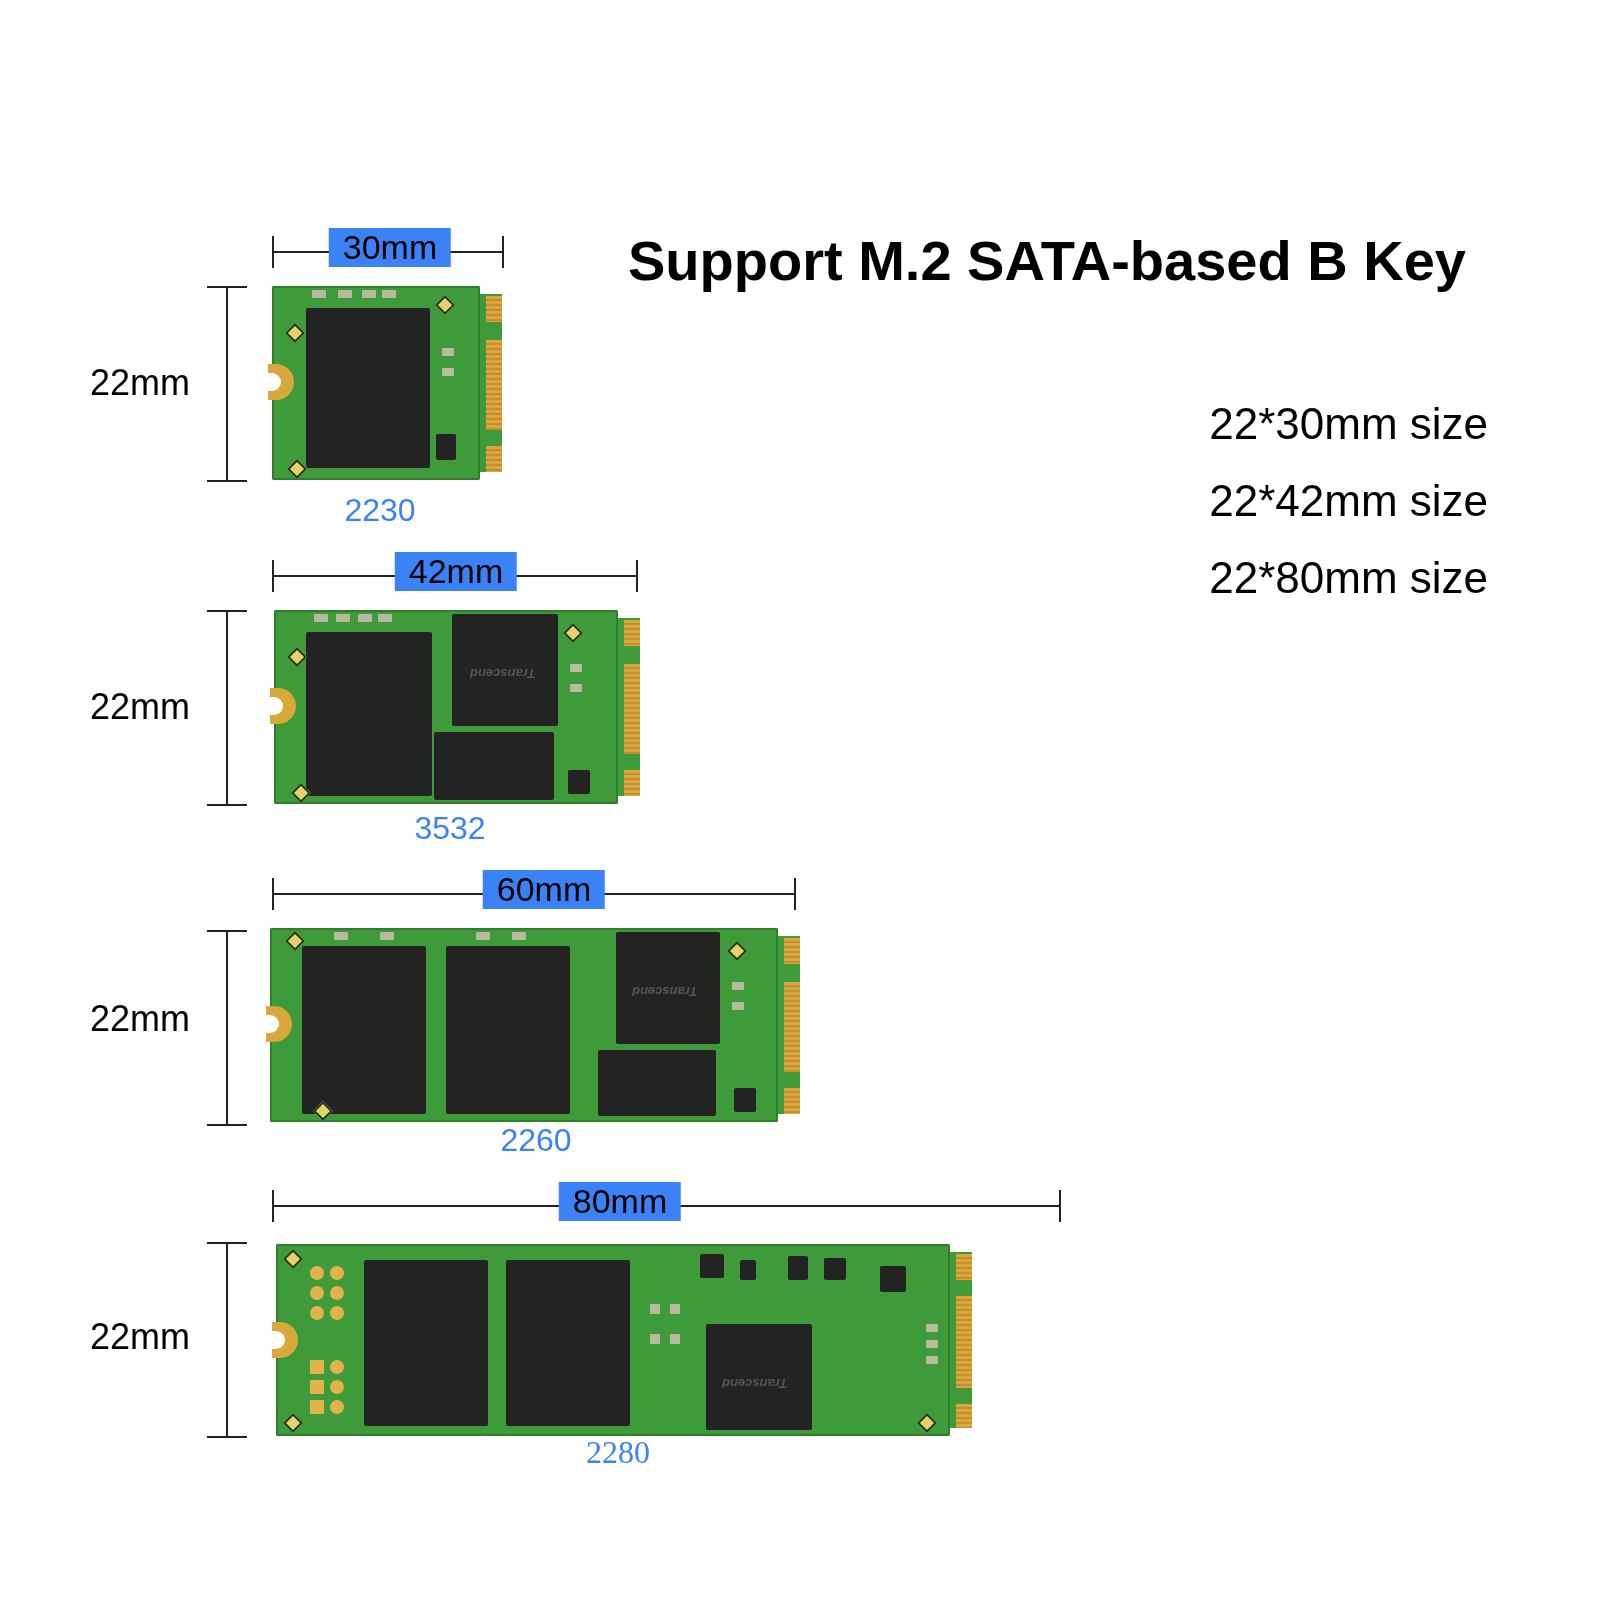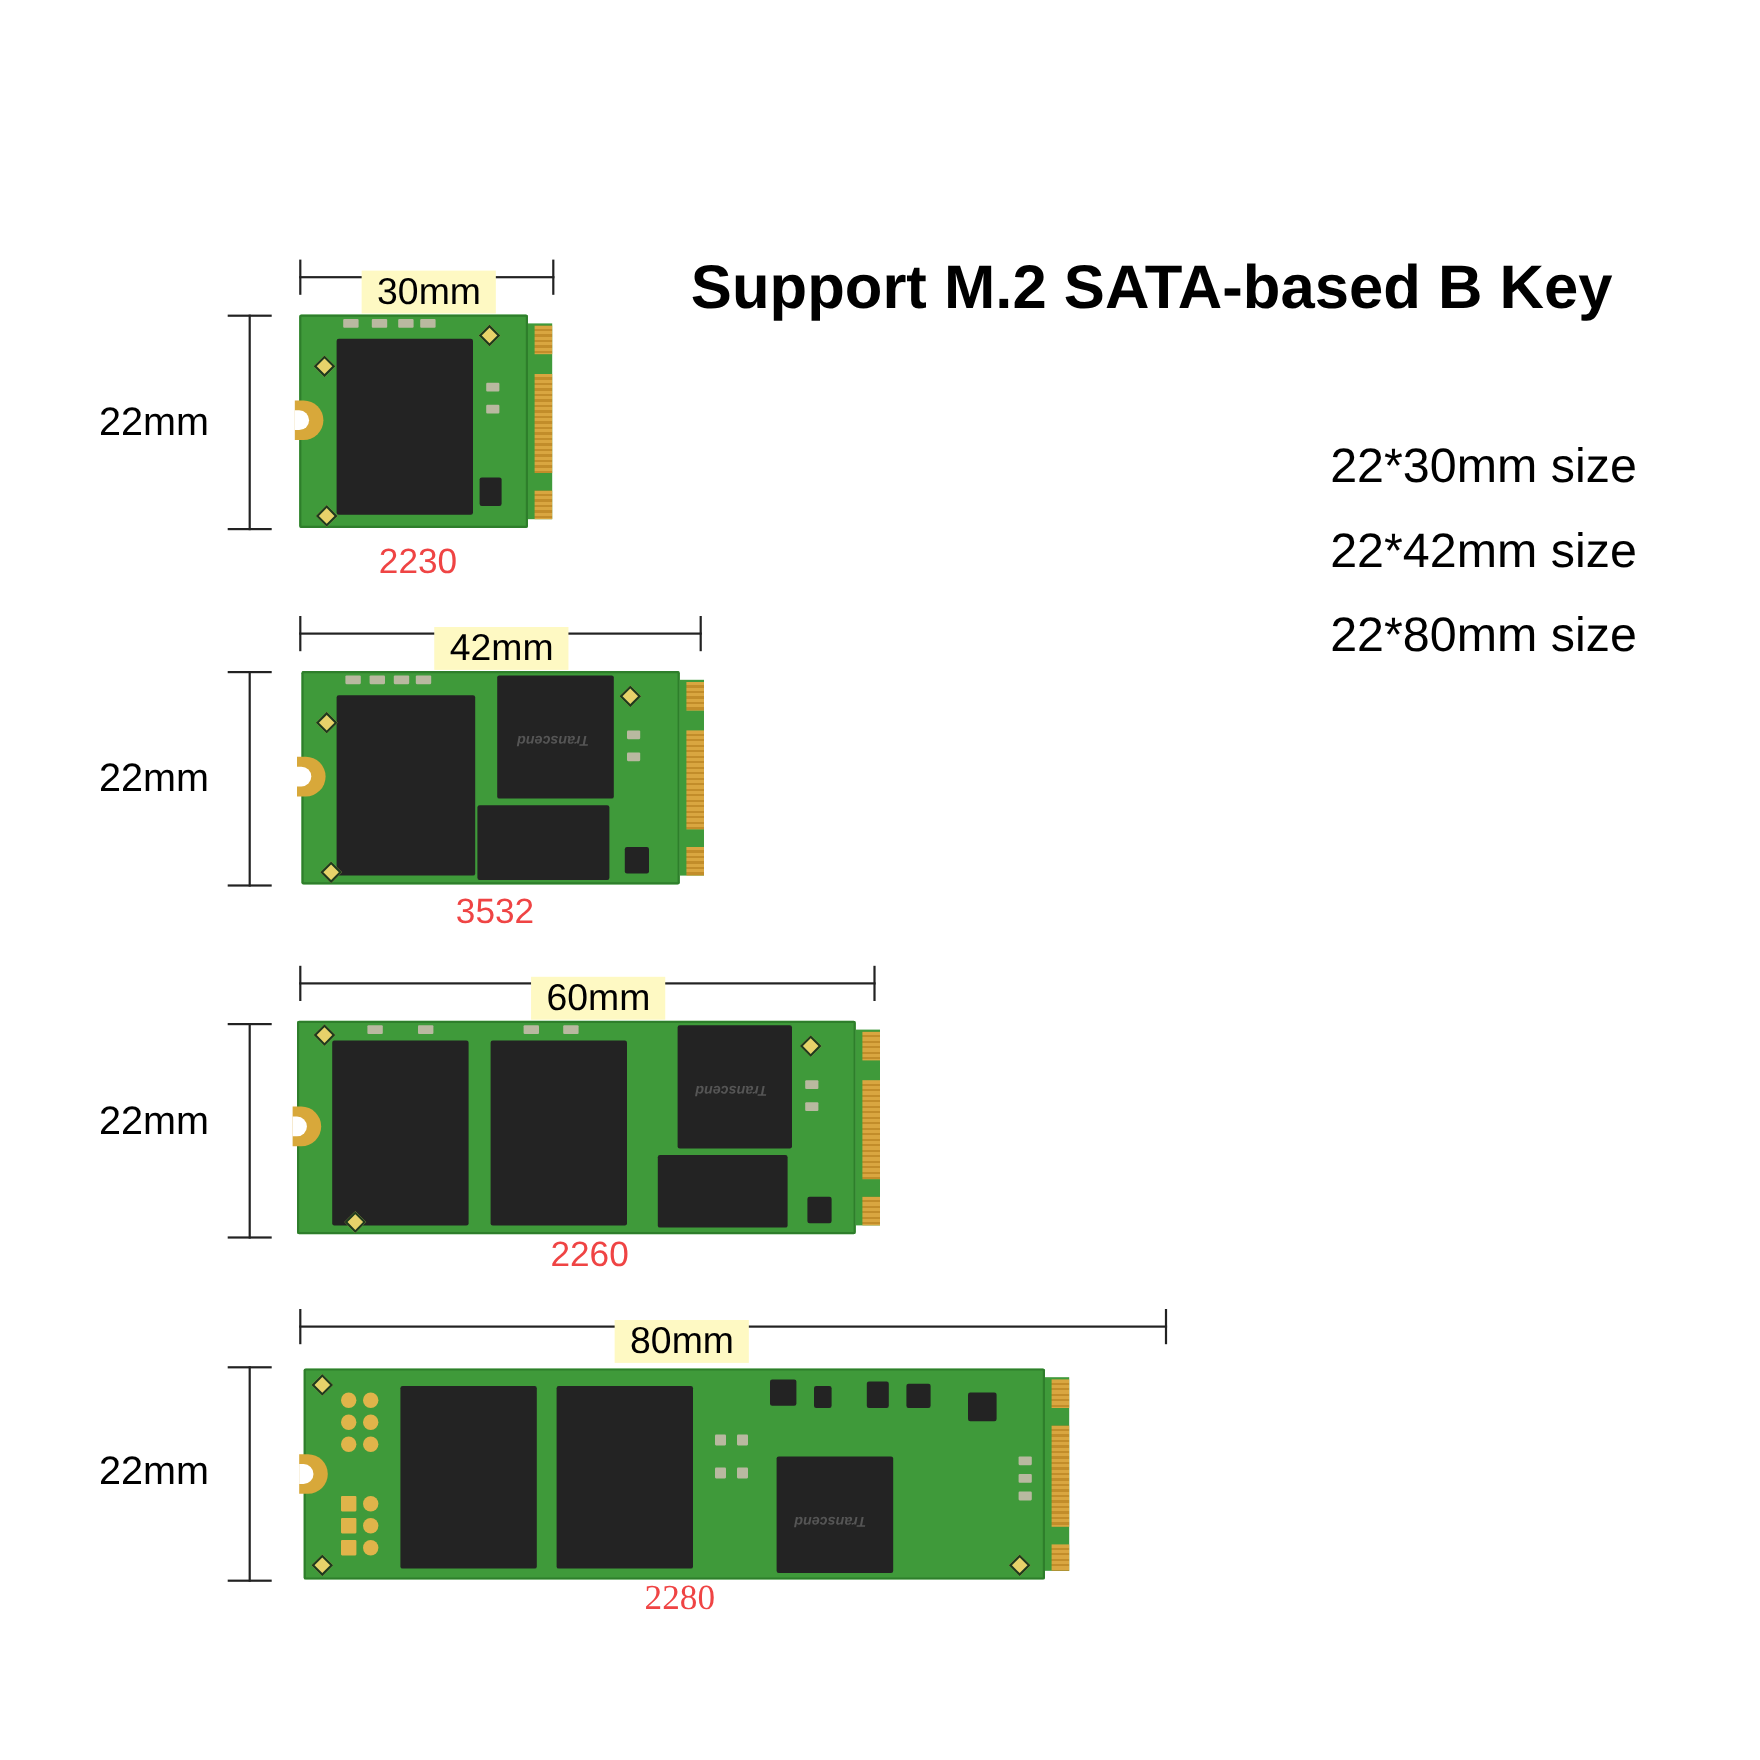--- a/index.html
+++ b/index.html
@@ -3,26 +3,26 @@
 <meta charset="utf-8">
 <style>
   html, body { margin:0; padding:0; background:#ffffff; }
   body { width:1600px; height:1600px; position:relative; overflow:hidden; font-family:"Liberation Sans", sans-serif; color:#000; }
   .title { position:absolute; left:628px; top:228px; font-size:56px; font-weight:bold; white-space:nowrap; letter-spacing:0px; }
   .specs { position:absolute; right:112px; top:385px; text-align:right; }
   .specs .line { font-size:44px; line-height:77px; white-space:nowrap; }
   .dimh { position:absolute; height:30px; }
   .dimh .bar { position:absolute; top:15px; height:2px; background:#222; }
   .dimh .tick { position:absolute; top:0; width:2px; height:32px; background:#222; }
-  .dimh .lbl { position:absolute; top:-8px; font-size:34px; white-space:nowrap; background:#fef9c3; padding:0 14px; transform:translateX(-50%);margin-top:18px; }
+  .dimh .lbl { position:absolute; top:-8px; font-size:34px; white-space:nowrap; background:#3b82f6; padding:0 14px; transform:translateX(-50%); }
   .dimv { position:absolute; width:40px; }
   .dimv .bar { position:absolute; left:19px; top:0; bottom:0; width:2px; background:#222; }
   .dimv .tick { position:absolute; left:0; width:40px; height:2px; background:#222; }
   .sidelbl { position:absolute; left:90px; font-size:36px; white-space:nowrap; }
-  .model { position:absolute; font-size:32px; white-space:nowrap; transform:translateX(-50%); color:#ef4444;text-align:center; }
+  .model { position:absolute; font-size:32px; white-space:nowrap; transform:translateX(-50%); color:#3b82f6;text-align:center; }
   .card { position:absolute; }
   .pcb { position:absolute; left:0; top:0; bottom:0; background:#3f9a3a; border-radius:2px; box-shadow: inset 0 0 0 2px #2e7e2b; }
   .notch { position:absolute; left:-4px; width:26px; height:36px; border-radius:0 18px 18px 0; background:#d8a83a; }
   .notch::after { content:""; position:absolute; left:0; top:9px; width:13px; height:18px; border-radius:0 9px 9px 0; background:#fff; }
   .chip { position:absolute; background:#232323; border-radius:2px; }
   .conn { position:absolute; right:0; width:22px; background:#3f9a3a; }
   .gold { position:absolute; right:0; width:16px; background:repeating-linear-gradient(180deg,#d9a640 0 3px,#c28d2a 3px 5px); }
   .pad { position:absolute; width:10px; height:10px; background:#e7d26a; transform:rotate(45deg); border:2px solid #1e3a1e; }
   .smd { position:absolute; background:#b9b9a0; border-radius:1px; }
   .label-text { position:absolute; color:#555; font-size:13px; font-style:italic; font-weight:bold; transform:rotate(180deg); }

